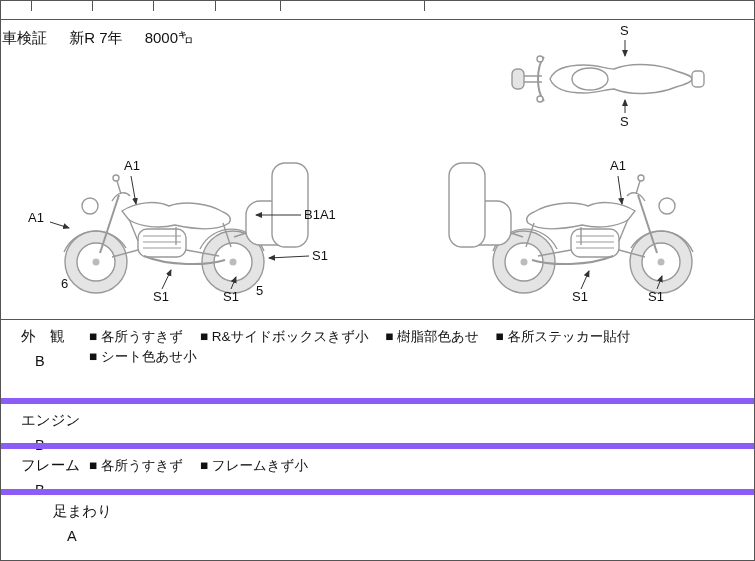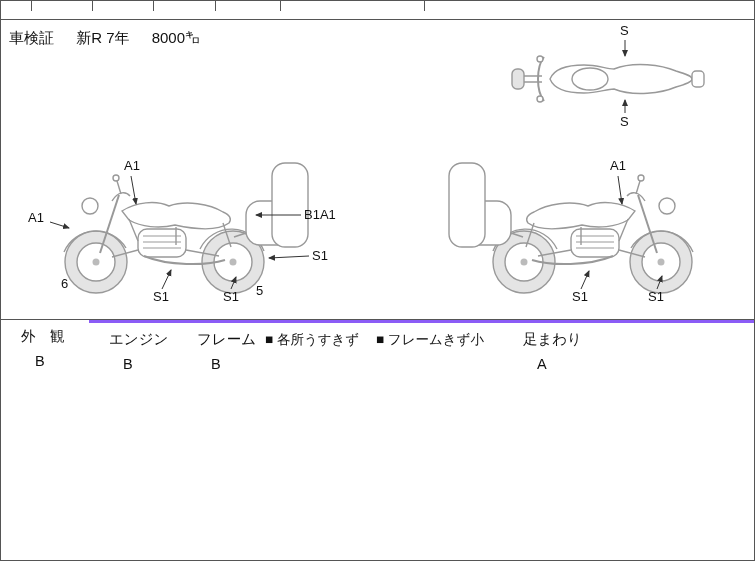--- a/index.html
+++ b/index.html
@@ -8,33 +8,33 @@
     position:relative;
     width:753px;height:559px;
     border:1px solid #555;
     background:#fff;
     overflow:hidden;
   }
   
   .top-strip{position:absolute;top:0;left:0;right:0;height:18px;border-bottom:1px solid #555;}
   .tick{position:absolute;top:0;width:1px;height:10px;background:#555;}
   
-  .header-line{position:absolute;top:28px;left:8px;font-size:15px;white-space:nowrap;}
+  .header-line{position:absolute;top:28px;left:1px;font-size:15px;white-space:nowrap;}
   .header-line span{margin-right:18px;}
   
   svg.diag{position:absolute;overflow:visible;}
   svg.diag text{font:13px "Liberation Sans","DejaVu Sans",sans-serif;fill:#111;stroke:none;}
   
-  .cond{position:absolute;top:318px;left:0;right:0;bottom:0;display:flex;border-top:1px solid #555;}
+  .cond{position:absolute;top:318px;left:0;right:0;bottom:0;display:flex;flex-direction:column;border-top:1px solid #555;}
   .cond-row{box-sizing:border-box;display:flex;padding-top:7px;}
-  .cond-row + .cond-row{border-top:3px solid #8b5cf6;}
+  .cond-row + .cond-row{border-top:6px solid #8b5cf6;}
   .row-1{height:78px;}
   .row-2{height:45px;}
   .row-3{height:46px;}
-  .row-4{flex:1;}
+  .row-4{flex:1;padding-left:32px;}
   .cond-left{width:88px;flex:0 0 88px;padding-left:20px;box-sizing:border-box;}
   .cond-cat{font-size:14.5px;white-space:nowrap;}
   .cond-grade{margin-top:7px;padding-left:14px;font-size:14.5px;}
   .cond-items{flex:1;font-size:13.5px;line-height:1.5;padding-right:6px;}
   .cond-items span{margin-right:13px;white-space:nowrap;}
 </style>
 </head>
 <body>
 
 <div class="sheet">
@@ -160,20 +160,27 @@
     <line x1="236" y1="140" x2="241" y2="127" stroke="#333" marker-end="url(#ahR)"></line>
   </svg>
 
   <div class="cond">
 
     <div class="cond-row row-1">
       <div class="cond-left">
         <div class="cond-cat">外　観</div>
         <div class="cond-grade">B</div>
       </div>
+      <div class="cond-items">
+        <span>■ 各所うすきず</span>
+        <span>■ R&amp;サイドボックスきず小</span>
+        <span>■ 樹脂部色あせ</span>
+        <span>■ 各所ステッカー貼付</span>
+        <span>■ シート色あせ小</span>
+      </div>
     </div>
 
     <div class="cond-row row-2">
       <div class="cond-left">
         <div class="cond-cat">エンジン</div>
         <div class="cond-grade">B</div>
       </div>
     </div>
 
     <div class="cond-row row-3">

